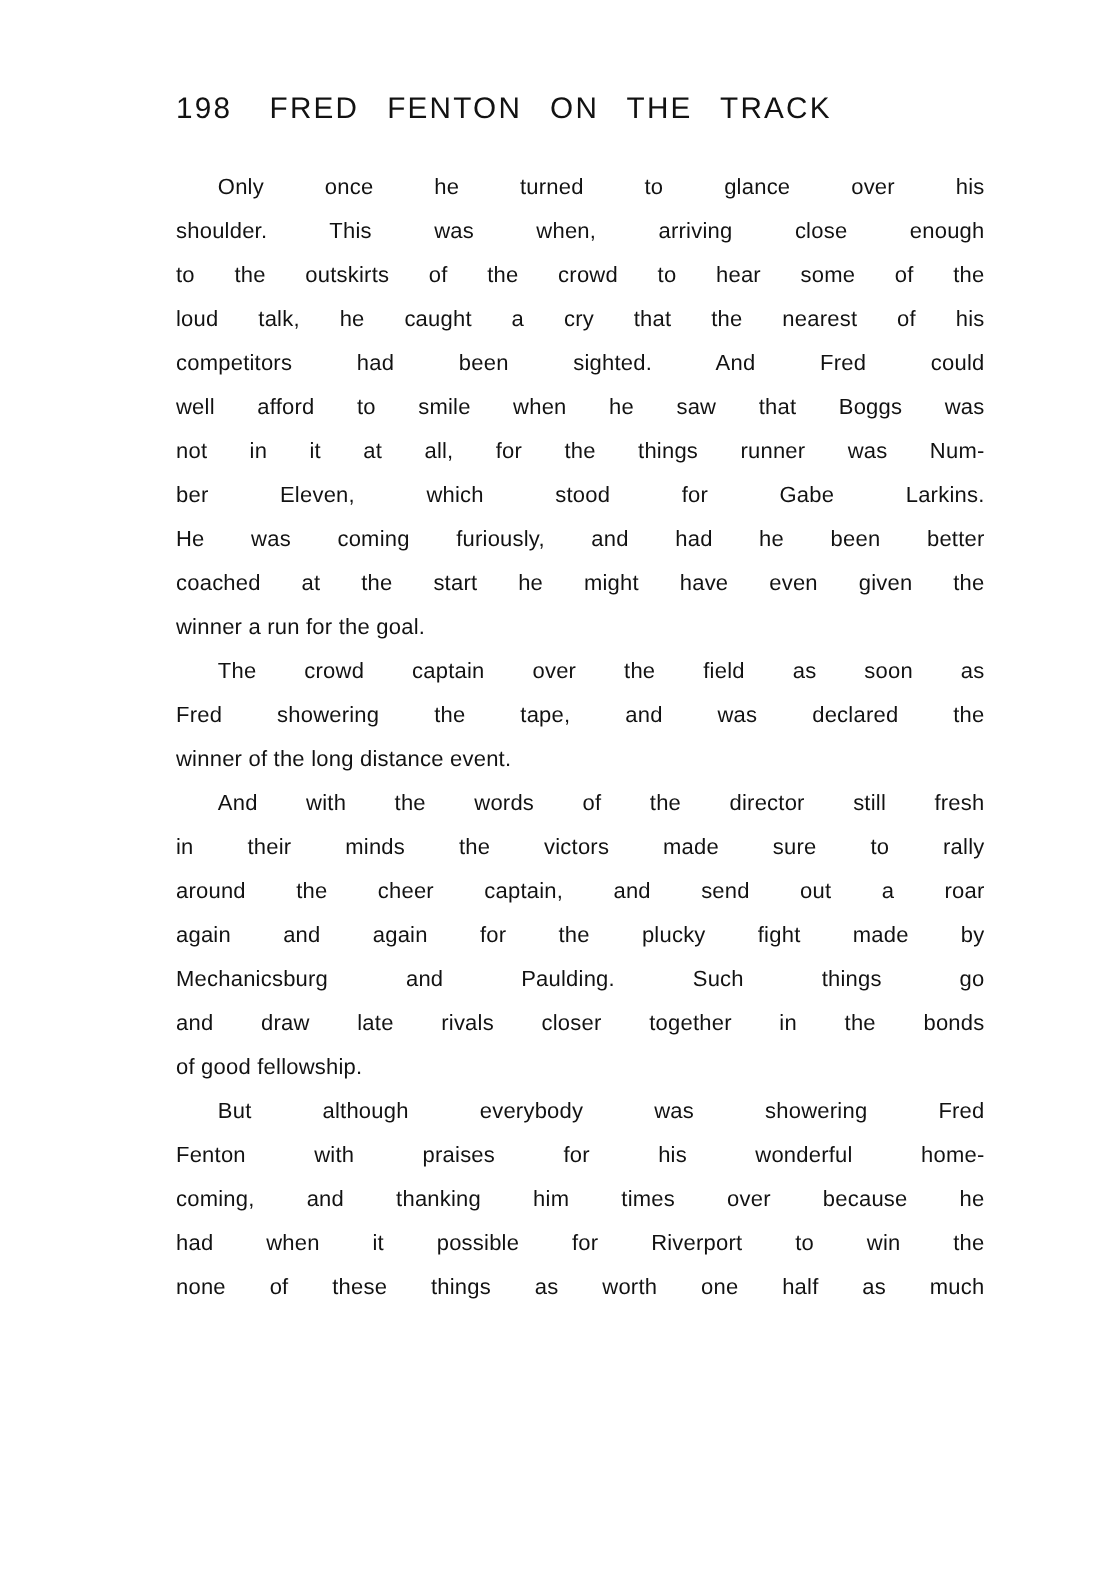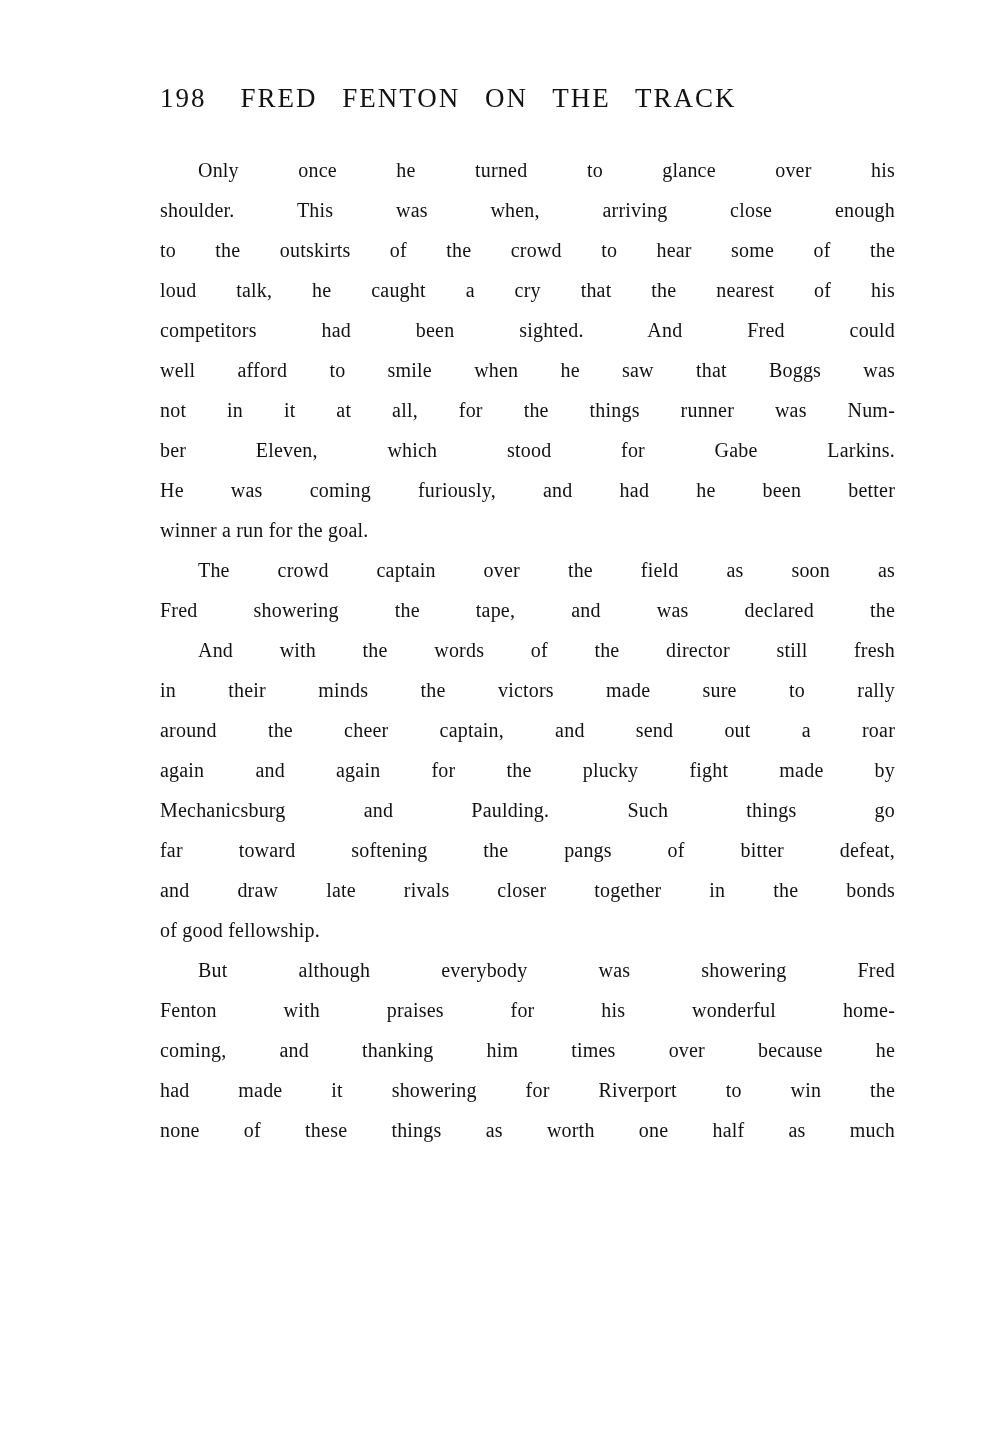--- a/index.html
+++ b/index.html
@@ -6,21 +6,21 @@
     margin: 0;
     padding: 0;
     background: #ffffff;
   }
   .page {
     position: relative;
     width: 912px;
     height: 1430px;
     background: #ffffff;
     color: #121212;
-    font-family: Liberation Serif, serif;
+    font-family: Liberation Sans, sans-serif;
     overflow: hidden;
     padding-left: 16px;
   }
   .running-head {
     position: absolute;
     top: 82px;
     left: 160px;
     width: 735px;
     display: flex;
     align-items: baseline;
@@ -75,37 +75,38 @@
       <div class="paragraph">
         <div class="line indent">Only once he turned to glance over his</div>
         <div class="line">shoulder. This was when, arriving close enough</div>
         <div class="line">to the outskirts of the crowd to hear some of the</div>
         <div class="line">loud talk, he caught a cry that the nearest of his</div>
         <div class="line">competitors had been sighted. And Fred could</div>
         <div class="line">well afford to smile when he saw that Boggs was</div>
         <div class="line">not in it at all, for the things runner was Num-</div>
         <div class="line">ber Eleven, which stood for Gabe Larkins.</div>
         <div class="line">He was coming furiously, and had he been better</div>
+        <div class="line">coached at the start he might have even given the</div>
         <div class="line para-end">winner a run for the goal.</div>
       </div>
       <div class="paragraph">
         <div class="line indent">The crowd captain over the field as soon as</div>
         <div class="line">Fred showering the tape, and was declared the</div>
+        <div class="line para-end">winner of the long distance event.</div>
       </div>
       <div class="paragraph">
         <div class="line indent">And with the words of the director still fresh</div>
         <div class="line">in their minds the victors made sure to rally</div>
         <div class="line">around the cheer captain, and send out a roar</div>
         <div class="line">again and again for the plucky fight made by</div>
         <div class="line">Mechanicsburg and Paulding. Such things go</div>
-        <div class="line">far toward softening the pangs of bitter defeat,</div>
         <div class="line">and draw late rivals closer together in the bonds</div>
         <div class="line para-end">of good fellowship.</div>
       </div>
       <div class="paragraph">
         <div class="line indent">But although everybody was showering Fred</div>
         <div class="line">Fenton with praises for his wonderful home-</div>
         <div class="line">coming, and thanking him times over because he</div>
-        <div class="line">had made it showering for Riverport to win the</div>
+        <div class="line">had when it possible for Riverport to win the</div>
         <div class="line">none of these things as worth one half as much</div>
       </div>
     </div>
 </div>
 
 </body></html>

